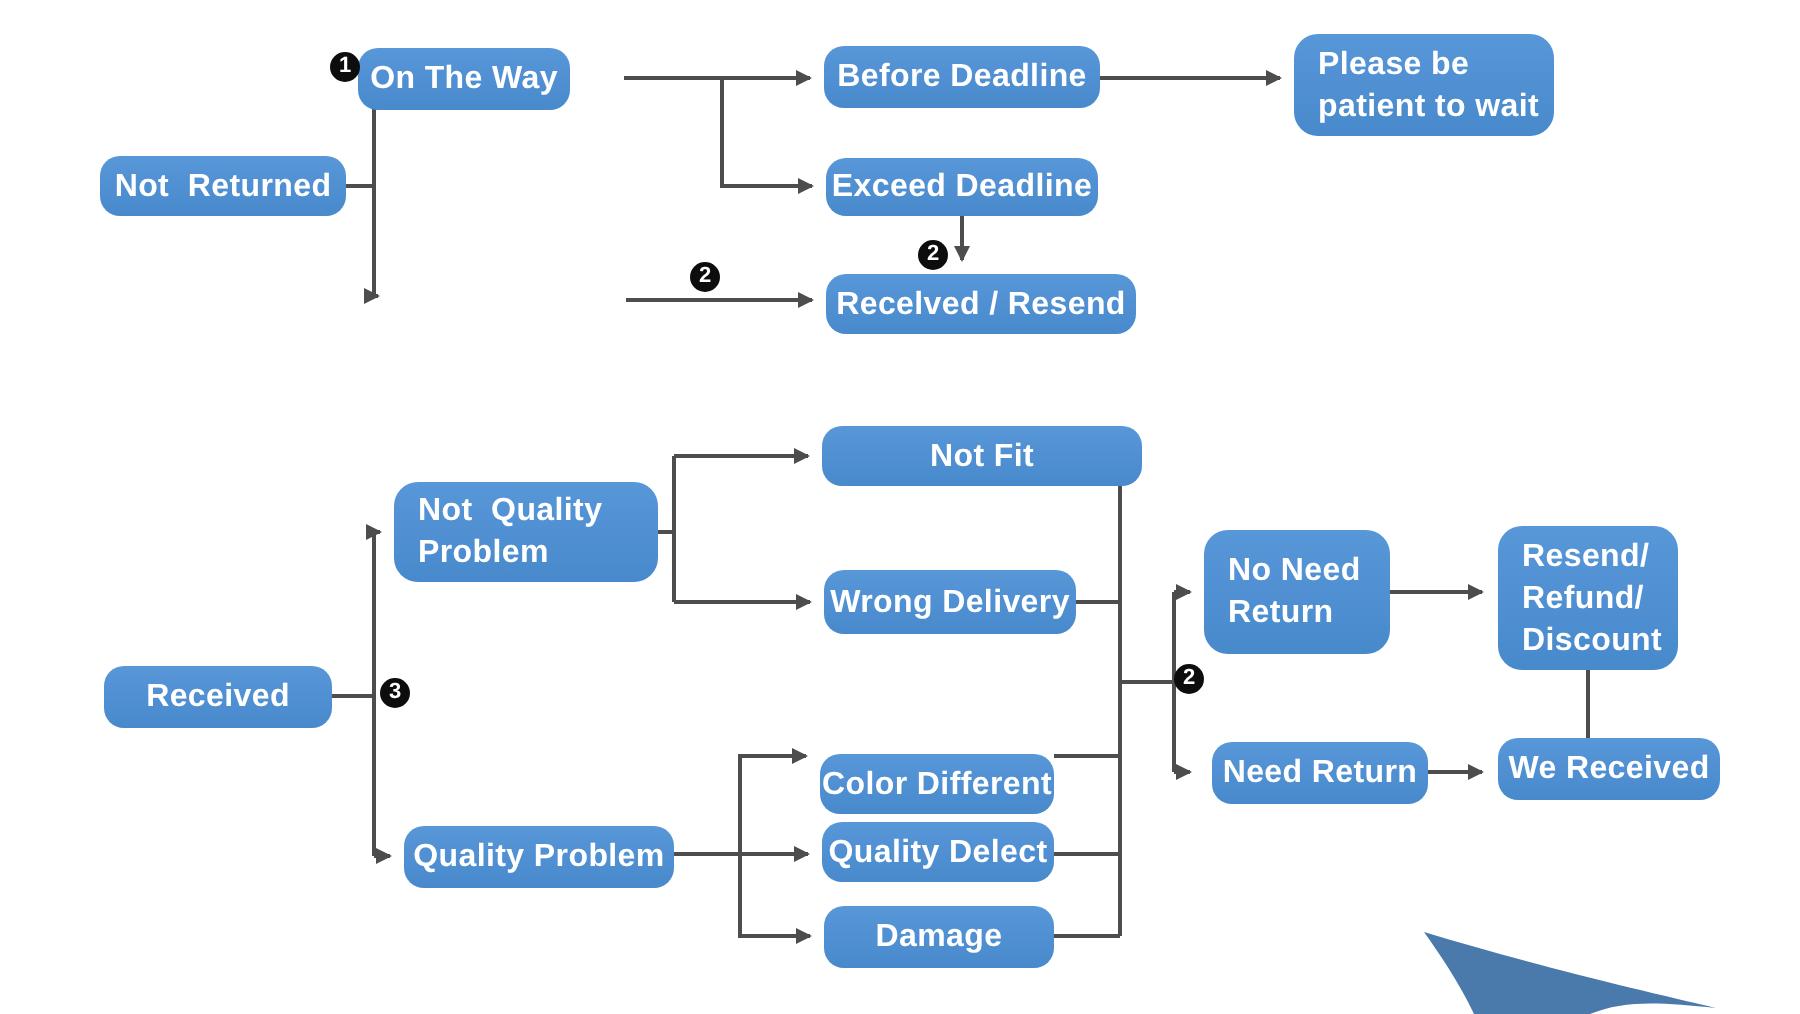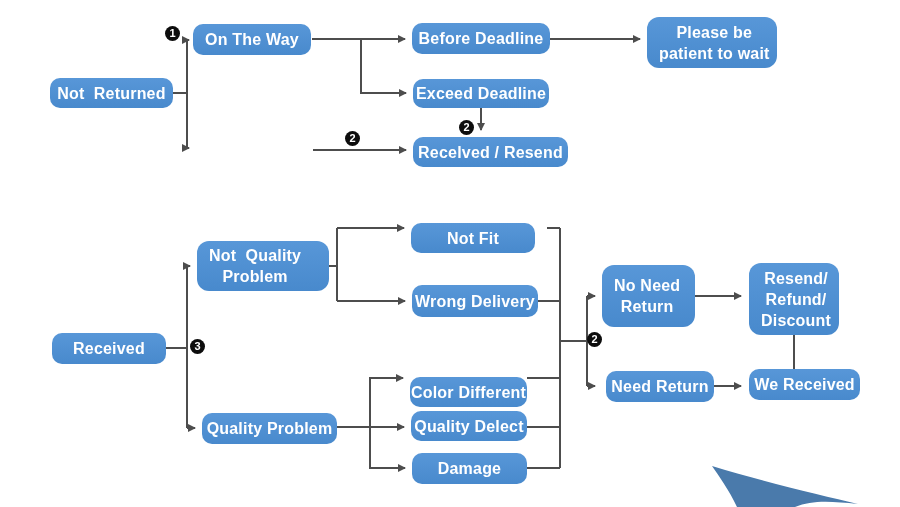--- a/index.html
+++ b/index.html
@@ -46,21 +46,21 @@
     line-height:21px;
     display:flex;
     align-items:center;
     justify-content:center;
     text-align:center;
     white-space:pre-wrap;
     letter-spacing:.2px;
   }
   .node.align-left{
     justify-content:flex-start;
-    text-align:center;
+    text-align:left;
     padding-left:12px;
     border-radius:12px;
   }
   .badge{
     position:absolute;
     width:15px;height:15px;
     border-radius:50%;
     background:var(--badge-fill);
     color:var(--badge-text);
     font-size:11px;
@@ -104,32 +104,32 @@
     <path class="wire" d="M587,296 L595,296" marker-end="url(#arrow)"></path>
     <path class="wire" d="M587,386 L595,386" marker-end="url(#arrow)"></path>
     <path class="wire" d="M695,296 L741,296" marker-end="url(#arrow)"></path>
     <path class="wire" d="M710,386 L741,386" marker-end="url(#arrow)"></path>
     <path class="wire" d="M794,335 L794,369"></path>
 
     <path class="swoosh" d="M712,466 C768,483 824,496 858,504 C830,501 812,500 795,507 L737,507 C729,490 719,476 712,466 Z"></path>
   </svg>
 
   <div class="node" style="left:50px;top:78px;width:123px;height:30px">Not  Returned</div>
-  <div class="node" style="left:193px;top:24px;width:118px;height:31px">On The Way</div>
+  <div class="node" style="left:179px;top:24px;width:106px;height:31px">On The Way</div>
   <div class="node" style="left:412px;top:23px;width:138px;height:31px">Before Deadline</div>
   <div class="node" style="left:413px;top:79px;width:136px;height:29px">Exceed Deadline</div>
   <div class="node" style="left:413px;top:137px;width:155px;height:30px">Recelved / Resend</div>
   <div class="node align-left" style="left:647px;top:17px;width:130px;height:51px">Please be
 patient to wait</div>
 
   <div class="node" style="left:52px;top:333px;width:114px;height:31px">Received</div>
   <div class="node align-left" style="left:197px;top:241px;width:132px;height:50px">Not  Quality
 Problem</div>
   <div class="node" style="left:202px;top:413px;width:135px;height:31px">Quality Problem</div>
-  <div class="node" style="left:411px;top:223px;width:124px;height:30px">Not Fit</div>
+  <div class="node" style="left:411px;top:213px;width:160px;height:30px">Not Fit</div>
   <div class="node" style="left:412px;top:285px;width:126px;height:32px">Wrong Delivery</div>
   <div class="node" style="left:410px;top:377px;width:117px;height:30px">Color Different</div>
   <div class="node" style="left:411px;top:411px;width:116px;height:30px">Quality Delect</div>
   <div class="node" style="left:412px;top:453px;width:115px;height:31px">Damage</div>
   <div class="node align-left" style="left:602px;top:265px;width:93px;height:62px">No Need
 Return</div>
   <div class="node align-left" style="left:749px;top:263px;width:90px;height:72px">Resend/
 Refund/
 Discount</div>
   <div class="node" style="left:606px;top:371px;width:108px;height:31px">Need Return</div>

